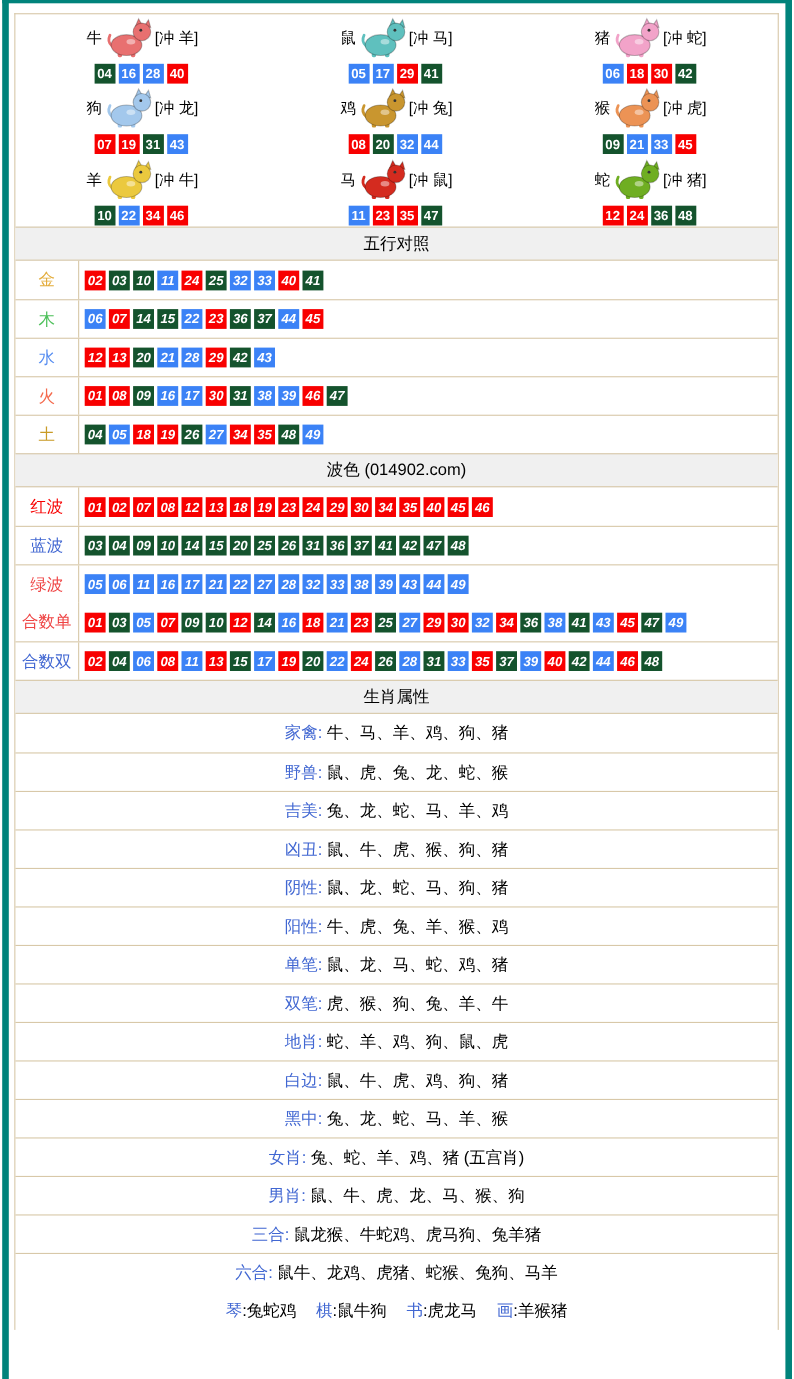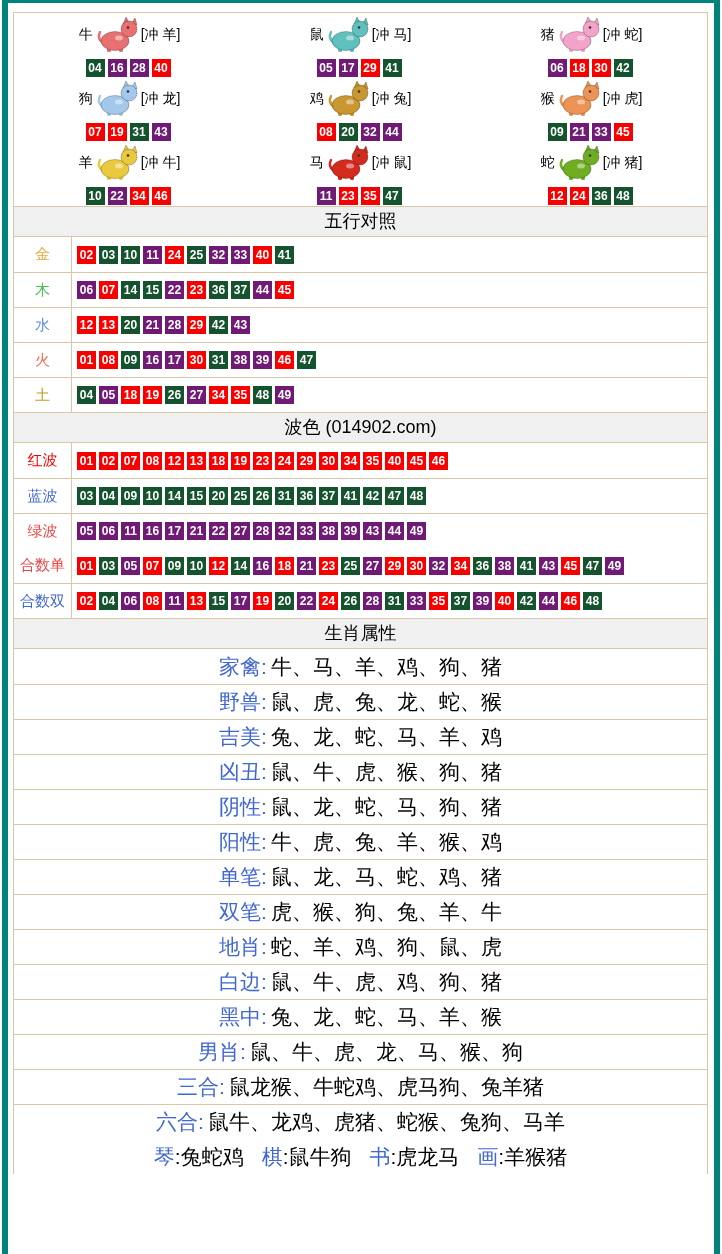--- a/index.html
+++ b/index.html
@@ -24,45 +24,45 @@
   .z-grid{
     height:193px;display:grid;grid-template-columns:repeat(3,1fr);
     align-items:center;
   }
   .z-cell{display:flex;flex-direction:column;align-items:center;justify-content:center;}
   .z-top{display:flex;align-items:center;font-size:14px;height:42px;white-space:nowrap;}
   .z-top svg{margin:0 2px;}
   .z-balls{margin-top:2px;white-space:nowrap;}
   
   .sec-header{
-    height:29px;line-height:29px;text-align:center;font-size:18px;
+    height:29px;line-height:29px;text-align:center;font-size:15px;
     background:#F0F0F0;color:#000;
     border-top:1px solid #D8C8A8;border-bottom:1px solid #D8C8A8;
   }
   
   .num-row{height:35px;box-sizing:border-box;display:flex;align-items:stretch;}
   .num-row + .num-row{border-top:1px solid #D8C8A8;}
   .row-label{
     width:57px;flex:none;display:flex;align-items:center;justify-content:center;
     font-size:15px;border-right:1px solid #D8C8A8;white-space:nowrap;
   }
-  .row-balls{flex:1;display:flex;align-items:center;padding-left:5px;white-space:nowrap;}
+  .row-balls{flex:1;display:flex;align-items:center;padding-left:5px;white-space:nowrap;font-style:italic;}
   
   .ball{
     display:inline-block;width:19px;height:18px;line-height:18px;
     text-align:center;color:#fff;font-weight:bold;font-size:12px;
     margin-right:3px;flex:none;
   }
   .b-red{background:#F80000;}
   .b-blue{background:#14532d;}
-  .b-green{background:#701a75;}
+  .b-green{background:#3b82f6;}
   
   .attr-row{
     height:35px;box-sizing:border-box;display:flex;align-items:center;justify-content:center;
-    font-size:21px;white-space:nowrap;
+    font-size:15px;white-space:nowrap;
   }
   .attr-row + .attr-row{border-top:1px solid #D8C8A8;}
   .attr-label{color:#4167D2;}
   .attr-text{color:#000;margin-left:4px;}
   .group{margin:0 9px;}
   .g-label{color:#4167D2;}
   .g-text{color:#000;}
 </style>
 </head>
 <body>
@@ -490,20 +490,24 @@
       </div>
       <div class="attr-row">
         <span class="attr-label">白边:</span>
         <span class="attr-text">鼠、牛、虎、鸡、狗、猪</span>
       </div>
       <div class="attr-row">
         <span class="attr-label">黑中:</span>
         <span class="attr-text">兔、龙、蛇、马、羊、猴</span>
       </div>
       <div class="attr-row">
+        <span class="attr-label">女肖:</span>
+        <span class="attr-text">兔、蛇、羊、鸡、猪 (五宫肖)</span>
+      </div>
+      <div class="attr-row">
         <span class="attr-label">男肖:</span>
         <span class="attr-text">鼠、牛、虎、龙、马、猴、狗</span>
       </div>
       <div class="attr-row">
         <span class="attr-label">三合:</span>
         <span class="attr-text">鼠龙猴、牛蛇鸡、虎马狗、兔羊猪</span>
       </div>
       <div class="attr-row">
         <span class="attr-label">六合:</span>
         <span class="attr-text">鼠牛、龙鸡、虎猪、蛇猴、兔狗、马羊</span>

